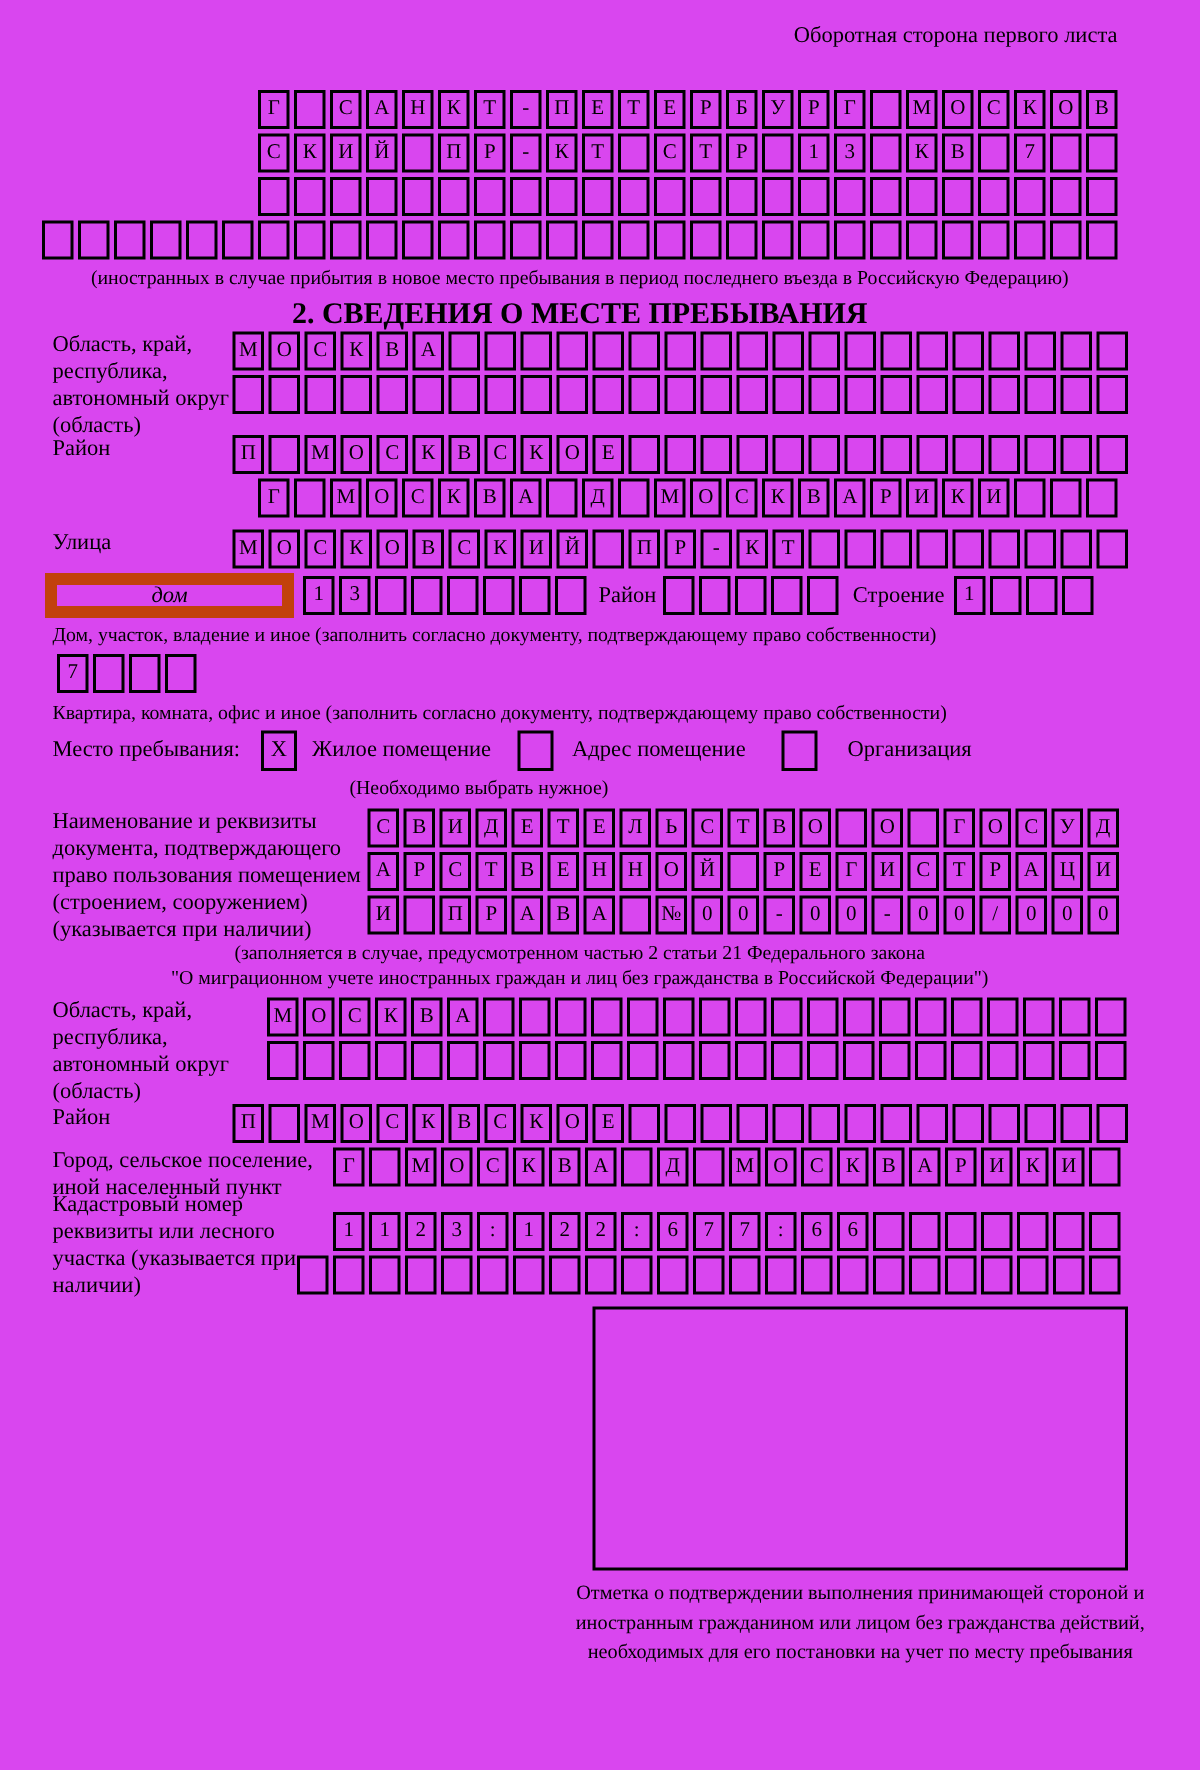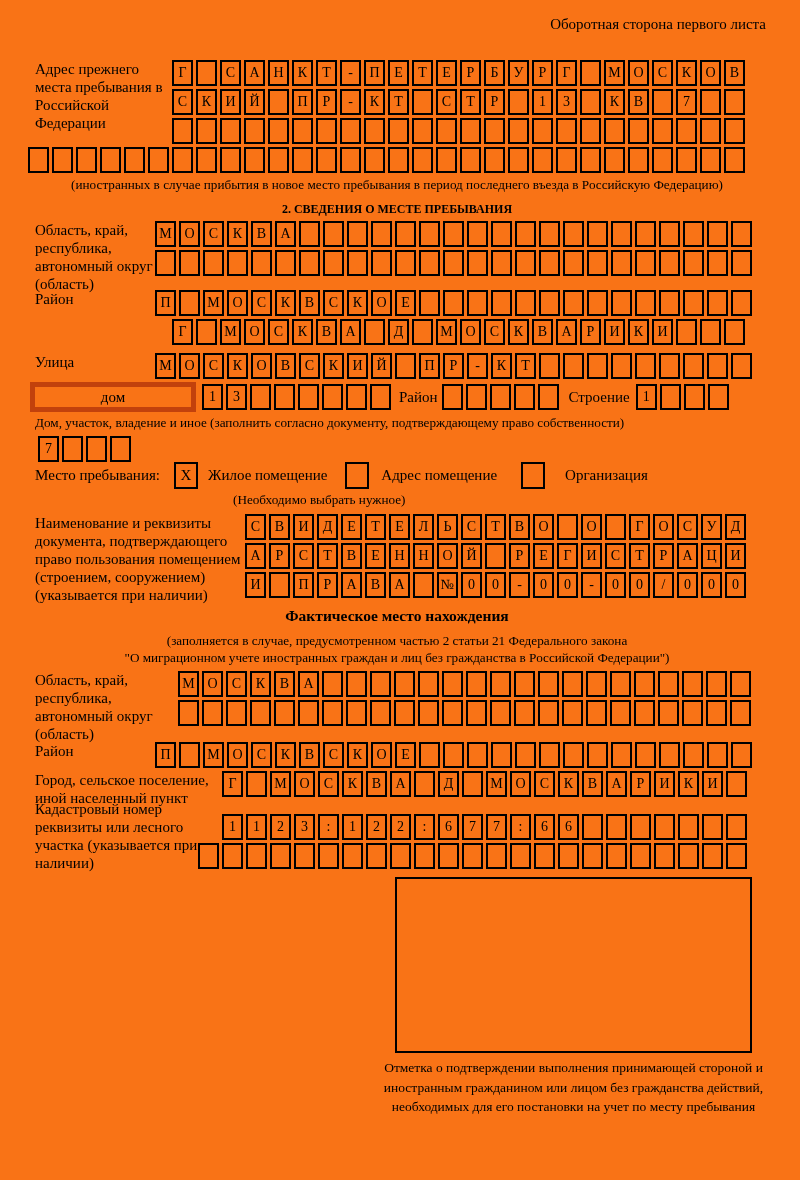--- a/index.html
+++ b/index.html
@@ -1,53 +1,54 @@
 <!DOCTYPE html>
 <html><head>
 <meta charset="utf-8">
 <style>
   * { box-sizing: border-box; margin: 0; padding: 0; }
   html,body { background:#fff; }
   .page {
     width: 800px; height: 1180px;
-    padding: 16px 34px 0 28px;
+    padding: 16px 55px 0 28px;
     font-family: "Liberation Serif", serif;
     color: #000;
     position: relative;
     overflow: hidden;
-    background: #f97316;
+    background: #d946ef;
   }
   .header-note { text-align: right; font-size: 15px; margin-bottom: 27px; }
 
   .form-row { position: relative; }
   .label {
     position: absolute; left: 7px; top: 0;
     font-size: 15px; line-height: 18px;
   }
   .cells { display: flex; gap: 3px; margin-bottom: 3px; }
   .cell {
     flex: 0 0 21px; width: 21px; height: 26px;
     border: 2px solid #000;
     display: flex; align-items: center; justify-content: center;
     font-size: 14px; line-height: 1; overflow: hidden;
   }
   .caption { font-size: 13.2px; line-height: 17px; }
   .caption.center { text-align: center; }
-  .section-title { font-weight: bold; font-size: 12px; text-align: center; line-height: 20px; }
+  .section-title { font-weight: bold; font-size: 20px; text-align: center; line-height: 20px; }
 
   .indent-144 { margin-left: 144px; }
   .indent-127 { margin-left: 127px; }
   .indent-150 { margin-left: 150px; }
   .indent-194 { margin-left: 194px; }
   .indent-217 { margin-left: 217px; }
 
   .wide-box {
-    border: 5px solid #c2410c; height: 30px;
+    border: 8px solid #c2410c; height: 30px;
     display: flex; align-items: center; justify-content: center;
     font-size: 15px;
+    font-style: italic;
   }
   .inline-row { display: flex; align-items: center; }
   .inline-label { font-size: 15px; white-space: nowrap; }
   .checkbox {
     width: 24px; height: 27px; border: 2px solid #000;
     display: flex; align-items: center; justify-content: center;
     font-size: 15px; flex: 0 0 24px;
   }
   .stamp-box { width: 357px; height: 176px; border: 2px solid #000; margin-left: 367px; margin-top: 8px; }
   .stamp-caption {
@@ -56,21 +57,20 @@
   }
 </style>
 </head>
 <body>
 
 <div class="page">
 
   <div class="header-note">Оборотная сторона первого листа</div>
 
   <div class="form-row">
-    <div class="label" style="width:140px">Адрес прежнего места пребывания в Российской Федерации</div>
     <div class="indent-144">
       <div class="cells">
           <span class="cell">Г</span>
           <span class="cell"></span>
           <span class="cell">С</span>
           <span class="cell">А</span>
           <span class="cell">Н</span>
           <span class="cell">К</span>
           <span class="cell">Т</span>
           <span class="cell">-</span>
@@ -363,20 +363,21 @@
   <div class="caption" style="margin:1px 0 5px 7px">Дом, участок, владение и иное (заполнить согласно документу, подтверждающему право собственности)</div>
 
   <div class="inline-row" style="margin-left:2px">
     <div class="cells" style="margin:0 0 0 8px">
         <span class="cell">7</span>
         <span class="cell"></span>
         <span class="cell"></span>
         <span class="cell"></span>
       </div>
   </div>
+  <div class="caption" style="margin:4px 0 4px 7px">Квартира, комната, офис и иное (заполнить согласно документу, подтверждающему право собственности)</div>
 
   <div class="inline-row" style="margin-left:7px">
     <div class="inline-label">Место пребывания:</div>
     <div class="checkbox" style="margin-left:14px">X</div>
     <div class="inline-label" style="margin-left:10px">Жилое помещение</div>
     <div class="checkbox" style="margin-left:18px"></div>
     <div class="inline-label" style="margin-left:12px">Адрес помещение</div>
     <div class="checkbox" style="margin-left:24px"></div>
     <div class="inline-label" style="margin-left:20px">Организация</div>
   </div>
@@ -450,21 +451,20 @@
           <span class="cell">0</span>
           <span class="cell">0</span>
           <span class="cell">/</span>
           <span class="cell">0</span>
           <span class="cell">0</span>
           <span class="cell">0</span>
         </div>
     </div>
   </div>
 
-  <div class="section-title" style="margin:8px 0 6px 0; font-size:15.5px">Фактическое место нахождения</div>
   <div class="caption center">(заполняется в случае, предусмотренном частью 2 статьи 21 Федерального закона</div>
   <div class="caption center" style="margin-bottom:5px">"О миграционном учете иностранных граждан и лиц без гражданства в Российской Федерации")</div>
 
   <div class="form-row" style="margin-bottom:16px">
     <div class="label" style="width:148px">Область, край, республика, автономный округ (область)</div>
     <div class="indent-150">
       <div class="cells">
           <span class="cell">М</span>
           <span class="cell">О</span>
           <span class="cell">С</span>

